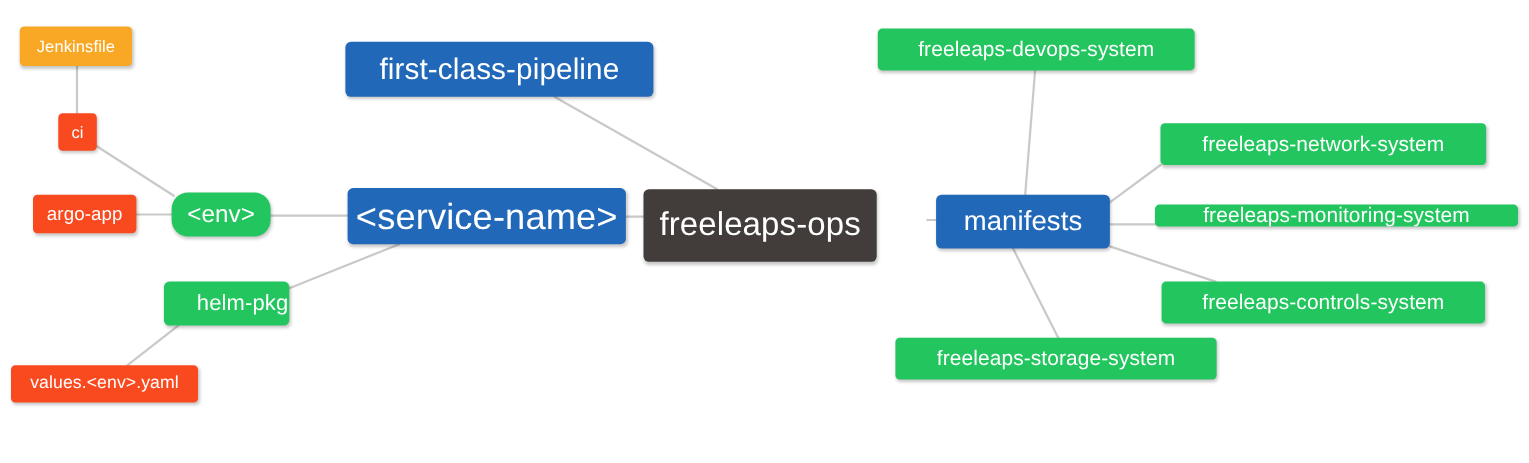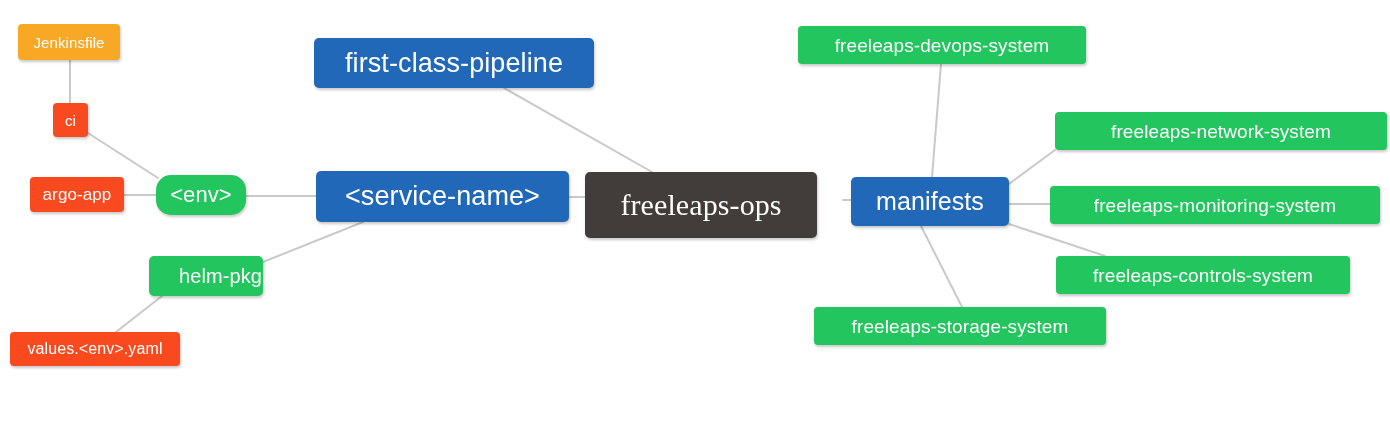--- a/index.html
+++ b/index.html
@@ -79,36 +79,36 @@
       </div>
       <div class="node" style="left: 149px; top: 256px; width: 114px; height: 40px; background: rgb(34, 197, 94); border-radius: 5px; font-size: 20px; padding-left: 29px;">
         <span class="node-label">helm-pkg</span>
       </div>
       <div class="node" style="left: 10px; top: 332px; width: 170px; height: 34px; background: rgb(249, 73, 31); border-radius: 4px; font-size: 16px;">
         <span class="node-label">values.&lt;env&gt;.yaml</span>
       </div>
       <div class="node" style="left: 314px; top: 38px; width: 280px; height: 50px; background: rgb(34, 104, 184); border-radius: 5px; font-size: 27px;">
         <span class="node-label">first-class-pipeline</span>
       </div>
-      <div class="node" style="left: 316px; top: 171px; width: 253px; height: 51px; background: rgb(34, 104, 184); border-radius: 5px; font-size: 27px;">
+      <div class="node" style="left: 316px; top: 171px; width: 253px; height: 51px; background: rgb(34, 104, 184); border-radius: 5px; font-size: 33px;">
         <span class="node-label">&lt;service-name&gt;</span>
       </div>
-      <div class="node" style="left: 585px; top: 172px; width: 232px; height: 66px; background: rgb(66, 61, 58); border-radius: 5px; font-size: 30px; font-family: Liberation Serif, serif;">
+      <div class="node" style="left: 585px; top: 172px; width: 212px; height: 66px; background: rgb(66, 61, 58); border-radius: 5px; font-size: 30px;">
         <span class="node-label">freeleaps-ops</span>
       </div>
       <div class="node" style="left: 851px; top: 177px; width: 158px; height: 49px; background: rgb(34, 104, 184); border-radius: 5px; font-size: 25px;">
         <span class="node-label">manifests</span>
       </div>
       <div class="node" style="left: 798px; top: 26px; width: 288px; height: 38px; background: rgb(34, 197, 94); border-radius: 4px; font-size: 19px;">
         <span class="node-label">freeleaps-devops-system</span>
       </div>
-      <div class="node" style="left: 1055px; top: 112px; width: 332px; height: 38px; background: rgb(34, 197, 94); border-radius: 4px; font-size: 19px;">
+      <div class="node" style="left: 1055px; top: 112px; width: 296px; height: 38px; background: rgb(34, 197, 94); border-radius: 4px; font-size: 19px;">
         <span class="node-label">freeleaps-network-system</span>
       </div>
-      <div class="node" style="left: 1050px; top: 186px; width: 330px; height: 38px; background: rgb(34, 197, 94); border-radius: 4px; font-size: 19px;">
+      <div class="node" style="left: 1050px; top: 186px; width: 330px; height: 20px; background: rgb(34, 197, 94); border-radius: 4px; font-size: 19px;">
         <span class="node-label">freeleaps-monitoring-system</span>
       </div>
       <div class="node" style="left: 1056px; top: 256px; width: 294px; height: 38px; background: rgb(34, 197, 94); border-radius: 4px; font-size: 19px;">
         <span class="node-label">freeleaps-controls-system</span>
       </div>
       <div class="node" style="left: 814px; top: 307px; width: 292px; height: 38px; background: rgb(34, 197, 94); border-radius: 4px; font-size: 19px; text-align: center;">
         <span class="node-label">freeleaps-storage-system</span>
       </div>
     </div>
 </div>

